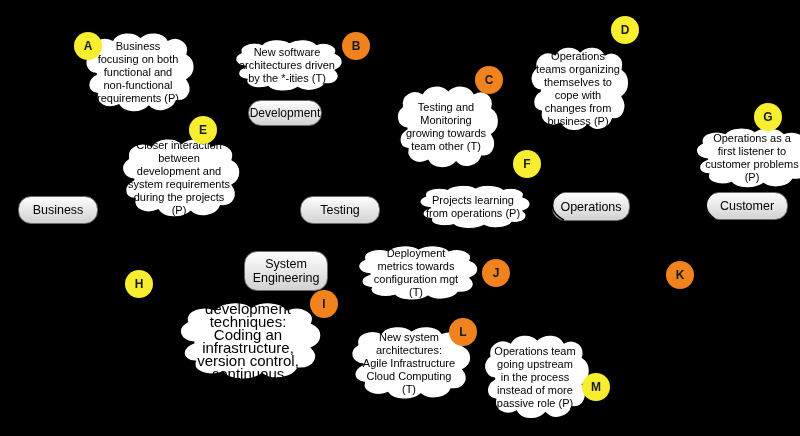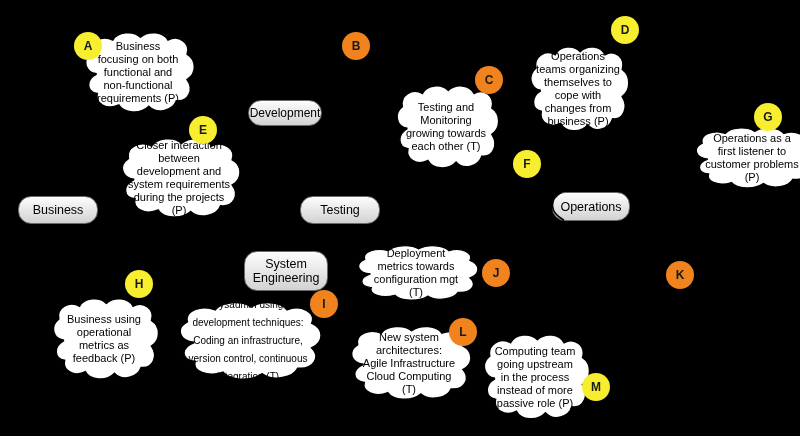--- a/index.html
+++ b/index.html
@@ -49,21 +49,21 @@
   .pos-d { left:524px; top:44px;  width:108px; height:90px; }
   .pos-e { left:114px; top:136px; width:130px; height:84px; }
   .pos-f { left:412px; top:184px; width:122px; height:46px; }
   .pos-g { left:688px; top:126px; width:128px; height:64px; }
   .pos-h { left:46px;  top:296px; width:116px; height:86px; }
   .pos-i { left:170px; top:300px; width:156px; height:82px; }
   .pos-j { left:350px; top:244px; width:132px; height:58px; }
   .pos-k { left:527px; top:238px; width:136px; height:60px; }
   .pos-l { left:343px; top:324px; width:132px; height:78px; }
   .pos-m { left:477px; top:332px; width:116px; height:90px; }
-  .pos-i .txt { font-size:10px; line-height:18px; }
+  .pos-i .txt { font-size:15px; line-height:13px; }
 
   
   .bpos-a { left:74px;  top:32px;  }
   .bpos-b { left:342px; top:32px;  }
   .bpos-c { left:475px; top:66px;  }
   .bpos-d { left:611px; top:16px;  }
   .bpos-e { left:189px; top:116px; }
   .bpos-f { left:513px; top:150px; }
   .bpos-g { left:754px; top:103px; }
   .bpos-h { left:125px; top:270px; }
@@ -89,28 +89,36 @@
   <div class="cloud pos-a">
     <svg viewBox="0 0 200 120" preserveAspectRatio="none">
         <path d="M31,62 C12,60 6,42 22,32 C18,16 40,6 58,14 C66,2 92,0 104,10 C118,0 142,2 150,14 C168,6 188,18 182,34 C198,42 198,62 182,70 C194,84 184,102 164,100 C158,114 132,120 118,108 C104,120 76,118 68,106 C48,114 28,104 32,90 C14,88 12,70 31,62 Z"></path>
       </svg>
     <div class="txt">Business
 focusing on both
 functional and
 non-functional
 requirements (P)</div>
   </div>
+  <div class="cloud pos-b">
+    <svg viewBox="0 0 200 120" preserveAspectRatio="none">
+        <path d="M31,62 C12,60 6,42 22,32 C18,16 40,6 58,14 C66,2 92,0 104,10 C118,0 142,2 150,14 C168,6 188,18 182,34 C198,42 198,62 182,70 C194,84 184,102 164,100 C158,114 132,120 118,108 C104,120 76,118 68,106 C48,114 28,104 32,90 C14,88 12,70 31,62 Z"></path>
+      </svg>
+    <div class="txt">New software
+architectures driven
+by the *-ities (T)</div>
+  </div>
   <div class="cloud pos-c">
     <svg viewBox="0 0 200 120" preserveAspectRatio="none">
         <path d="M31,62 C12,60 6,42 22,32 C18,16 40,6 58,14 C66,2 92,0 104,10 C118,0 142,2 150,14 C168,6 188,18 182,34 C198,42 198,62 182,70 C194,84 184,102 164,100 C158,114 132,120 118,108 C104,120 76,118 68,106 C48,114 28,104 32,90 C14,88 12,70 31,62 Z"></path>
       </svg>
     <div class="txt">Testing and
 Monitoring
 growing towards
-each other (T)</div>
+team other (T)</div>
   </div>
   <div class="cloud pos-d">
     <svg viewBox="0 0 200 120" preserveAspectRatio="none">
         <path d="M31,62 C12,60 6,42 22,32 C18,16 40,6 58,14 C66,2 92,0 104,10 C118,0 142,2 150,14 C168,6 188,18 182,34 C198,42 198,62 182,70 C194,84 184,102 164,100 C158,114 132,120 118,108 C104,120 76,118 68,106 C48,114 28,104 32,90 C14,88 12,70 31,62 Z"></path>
       </svg>
     <div class="txt">Operations
 teams organizing
 themselves to
 cope with
 changes from
@@ -120,37 +128,35 @@
     <svg viewBox="0 0 200 120" preserveAspectRatio="none">
         <path d="M31,62 C12,60 6,42 22,32 C18,16 40,6 58,14 C66,2 92,0 104,10 C118,0 142,2 150,14 C168,6 188,18 182,34 C198,42 198,62 182,70 C194,84 184,102 164,100 C158,114 132,120 118,108 C104,120 76,118 68,106 C48,114 28,104 32,90 C14,88 12,70 31,62 Z"></path>
       </svg>
     <div class="txt">Closer interaction
 between
 development and
 system requirements
 during the projects
 (P)</div>
   </div>
+  <div class="cloud pos-f">
+    <svg viewBox="0 0 200 120" preserveAspectRatio="none">
+        <path d="M31,62 C12,60 6,42 22,32 C18,16 40,6 58,14 C66,2 92,0 104,10 C118,0 142,2 150,14 C168,6 188,18 182,34 C198,42 198,62 182,70 C194,84 184,102 164,100 C158,114 132,120 118,108 C104,120 76,118 68,106 C48,114 28,104 32,90 C14,88 12,70 31,62 Z"></path>
+      </svg>
+    <div class="txt">Projects learning
+from operations (P)</div>
+  </div>
   <div class="cloud pos-g">
     <svg viewBox="0 0 200 120" preserveAspectRatio="none">
         <path d="M31,62 C12,60 6,42 22,32 C18,16 40,6 58,14 C66,2 92,0 104,10 C118,0 142,2 150,14 C168,6 188,18 182,34 C198,42 198,62 182,70 C194,84 184,102 164,100 C158,114 132,120 118,108 C104,120 76,118 68,106 C48,114 28,104 32,90 C14,88 12,70 31,62 Z"></path>
       </svg>
     <div class="txt">Operations as a
 first listener to
 customer problems
 (P)</div>
-  </div>
-  <div class="cloud pos-h">
-    <svg viewBox="0 0 200 120" preserveAspectRatio="none">
-        <path d="M31,62 C12,60 6,42 22,32 C18,16 40,6 58,14 C66,2 92,0 104,10 C118,0 142,2 150,14 C168,6 188,18 182,34 C198,42 198,62 182,70 C194,84 184,102 164,100 C158,114 132,120 118,108 C104,120 76,118 68,106 C48,114 28,104 32,90 C14,88 12,70 31,62 Z"></path>
-      </svg>
-    <div class="txt">Business using
-operational
-metrics as
-feedback (P)</div>
   </div>
   <div class="cloud pos-i">
     <svg viewBox="0 0 200 120" preserveAspectRatio="none">
         <path d="M31,62 C12,60 6,42 22,32 C18,16 40,6 58,14 C66,2 92,0 104,10 C118,0 142,2 150,14 C168,6 188,18 182,34 C198,42 198,62 182,70 C194,84 184,102 164,100 C158,114 132,120 118,108 C104,120 76,118 68,106 C48,114 28,104 32,90 C14,88 12,70 31,62 Z"></path>
       </svg>
     <div class="txt">Sysadmin using
 development techniques:
 Coding an infrastructure,
 version control, continuous
 integration (T)</div>
@@ -171,21 +177,21 @@
     <div class="txt">New system
 architectures:
 Agile Infrastructure
 Cloud Computing
 (T)</div>
   </div>
   <div class="cloud pos-m">
     <svg viewBox="0 0 200 120" preserveAspectRatio="none">
         <path d="M31,62 C12,60 6,42 22,32 C18,16 40,6 58,14 C66,2 92,0 104,10 C118,0 142,2 150,14 C168,6 188,18 182,34 C198,42 198,62 182,70 C194,84 184,102 164,100 C158,114 132,120 118,108 C104,120 76,118 68,106 C48,114 28,104 32,90 C14,88 12,70 31,62 Z"></path>
       </svg>
-    <div class="txt">Computing team
+    <div class="txt">Operations team
 going upstream
 in the process
 instead of more
 passive role (P)</div>
   </div>
 
   <div class="badge bpos-a" style="background: rgb(248, 238, 48);">A</div>
   <div class="badge bpos-b" style="background: rgb(240, 131, 30);">B</div>
   <div class="badge bpos-c" style="background: rgb(240, 131, 30);">C</div>
   <div class="badge bpos-d" style="background: rgb(248, 238, 48);">D</div>
@@ -210,14 +216,20 @@
   </div>
   <div class="plabel lpos-syseng">
     <span>System Engineering</span>
   </div>
   <div class="plabel lpos-operations">
     <svg class="arc" viewBox="0 0 20 30">
         <path d="M14,1 C1,8 1,21 16,29"></path>
       </svg>
     <span>Operations</span>
   </div>
+  <div class="plabel lpos-customer">
+    <svg class="arc" viewBox="0 0 20 30">
+        <path d="M12,1 C1,9 1,20 13,29"></path>
+      </svg>
+    <span>Customer</span>
+  </div>
 
 </div>
 
 </body></html>

